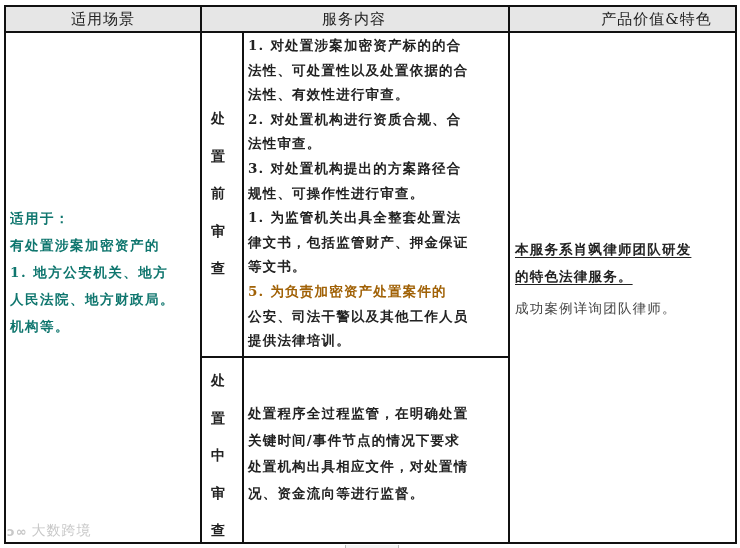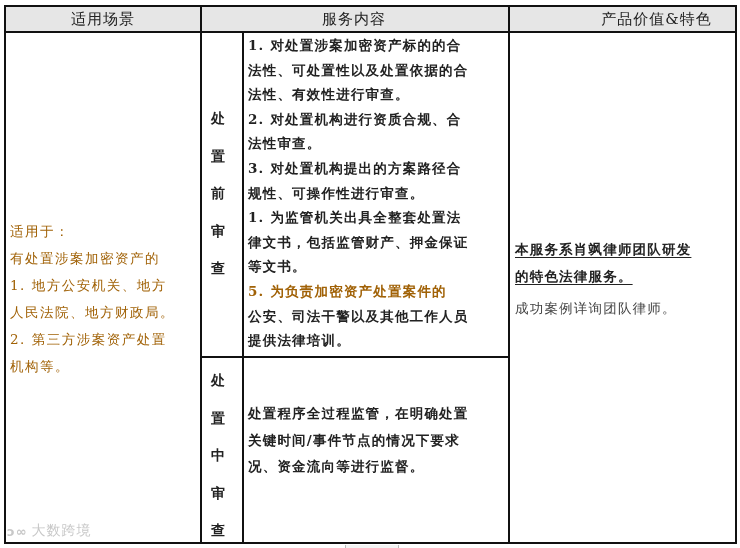--- a/index.html
+++ b/index.html
@@ -6,22 +6,22 @@
     body { width: 740px; height: 548px; position: relative; overflow: hidden;
       font-family: "DejaVu Serif", "Liberation Serif", serif; color: #1a1a1a; }
     .tbl { position: absolute; left: 4px; top: 5px; width: 733px; height: 539px;
       border: 2px solid #111; box-sizing: border-box; }
     .hdr { position: absolute; left: 0; top: 0; right: 0; height: 26px;
       background: #e6e6e6; border-bottom: 2px solid #111; box-sizing: border-box; }
     .hcell { position: absolute; top: 0; height: 24px; line-height: 24px; text-align: center;
       font-size: 15px; letter-spacing: 1px; color: #222; }
     .vline { position: absolute; background: #111; width: 1.5px; }
     .hline { position: absolute; background: #111; height: 1.5px; }
-    .scenario { position: absolute; left: 10px; top: 218px; width: 185px;
-      font-size: 13.5px; line-height: 27px; color: #a16207; letter-spacing: 1.5px; }
+    .scenario { position: absolute; left: 10px; top: 205px; width: 185px;
+      font-size: 13.5px; line-height: 27px; color: #0f766e; letter-spacing: 1.5px; font-weight: bold; }
     .scenario div { white-space: nowrap; }
     .vlabel { position: absolute; left: 197px; width: 42px; text-align: center;
       font-size: 14px; font-weight: bold; color: #222; }
     .vlabel span { display: block; height: 37.5px; line-height: 37.5px; }
     .svc { position: absolute; left: 248px; width: 255px; font-size: 13.5px;
       font-weight: bold; line-height: 24.6px; color: #222; letter-spacing: 1.2px; }
     .svc div { white-space: nowrap; }
     .svc .light { font-weight: bold; color: #a16207; }
     .value { position: absolute; left: 515px; width: 220px; font-size: 13.5px; color: #222;
       letter-spacing: 1.2px; }
@@ -50,21 +50,20 @@
   <div class="vline" style="left:502px;top:0;height:535px;"></div>
 
   <div class="hline" style="left:194px;top:349px;width:308px;"></div>
 </div>
 
 <div class="scenario">
   <div>适用于：</div>
   <div>有处置涉案加密资产的</div>
   <div>1. 地方公安机关、地方</div>
   <div>人民法院、地方财政局。</div>
-  <div>2. 第三方涉案资产处置</div>
   <div>机构等。</div>
 </div>
 
 <div class="vlabel" style="top:100px;">
   <span>处</span>
   <span>置</span>
   <span>前</span>
   <span>审</span>
   <span>查</span>
 </div>
@@ -89,20 +88,21 @@
   <span>处</span>
   <span>置</span>
   <span>中</span>
   <span>审</span>
   <span>查</span>
 </div>
 
 <div class="svc" style="top:400px;line-height:26.5px;">
   <div>处置程序全过程监管，在明确处置</div>
   <div>关键时间/事件节点的情况下要求</div>
+  <div>处置机构出具相应文件，对处置情</div>
   <div>况、资金流向等进行监督。</div>
 </div>
 
 <div class="value" style="top:236px;">
   <div class="feature">
     <div>本服务系肖飒律师团队研发</div>
     <div>的特色法律服务。</div>
   </div>
   <div class="contact">成功案例详询团队律师。</div>
 </div>

